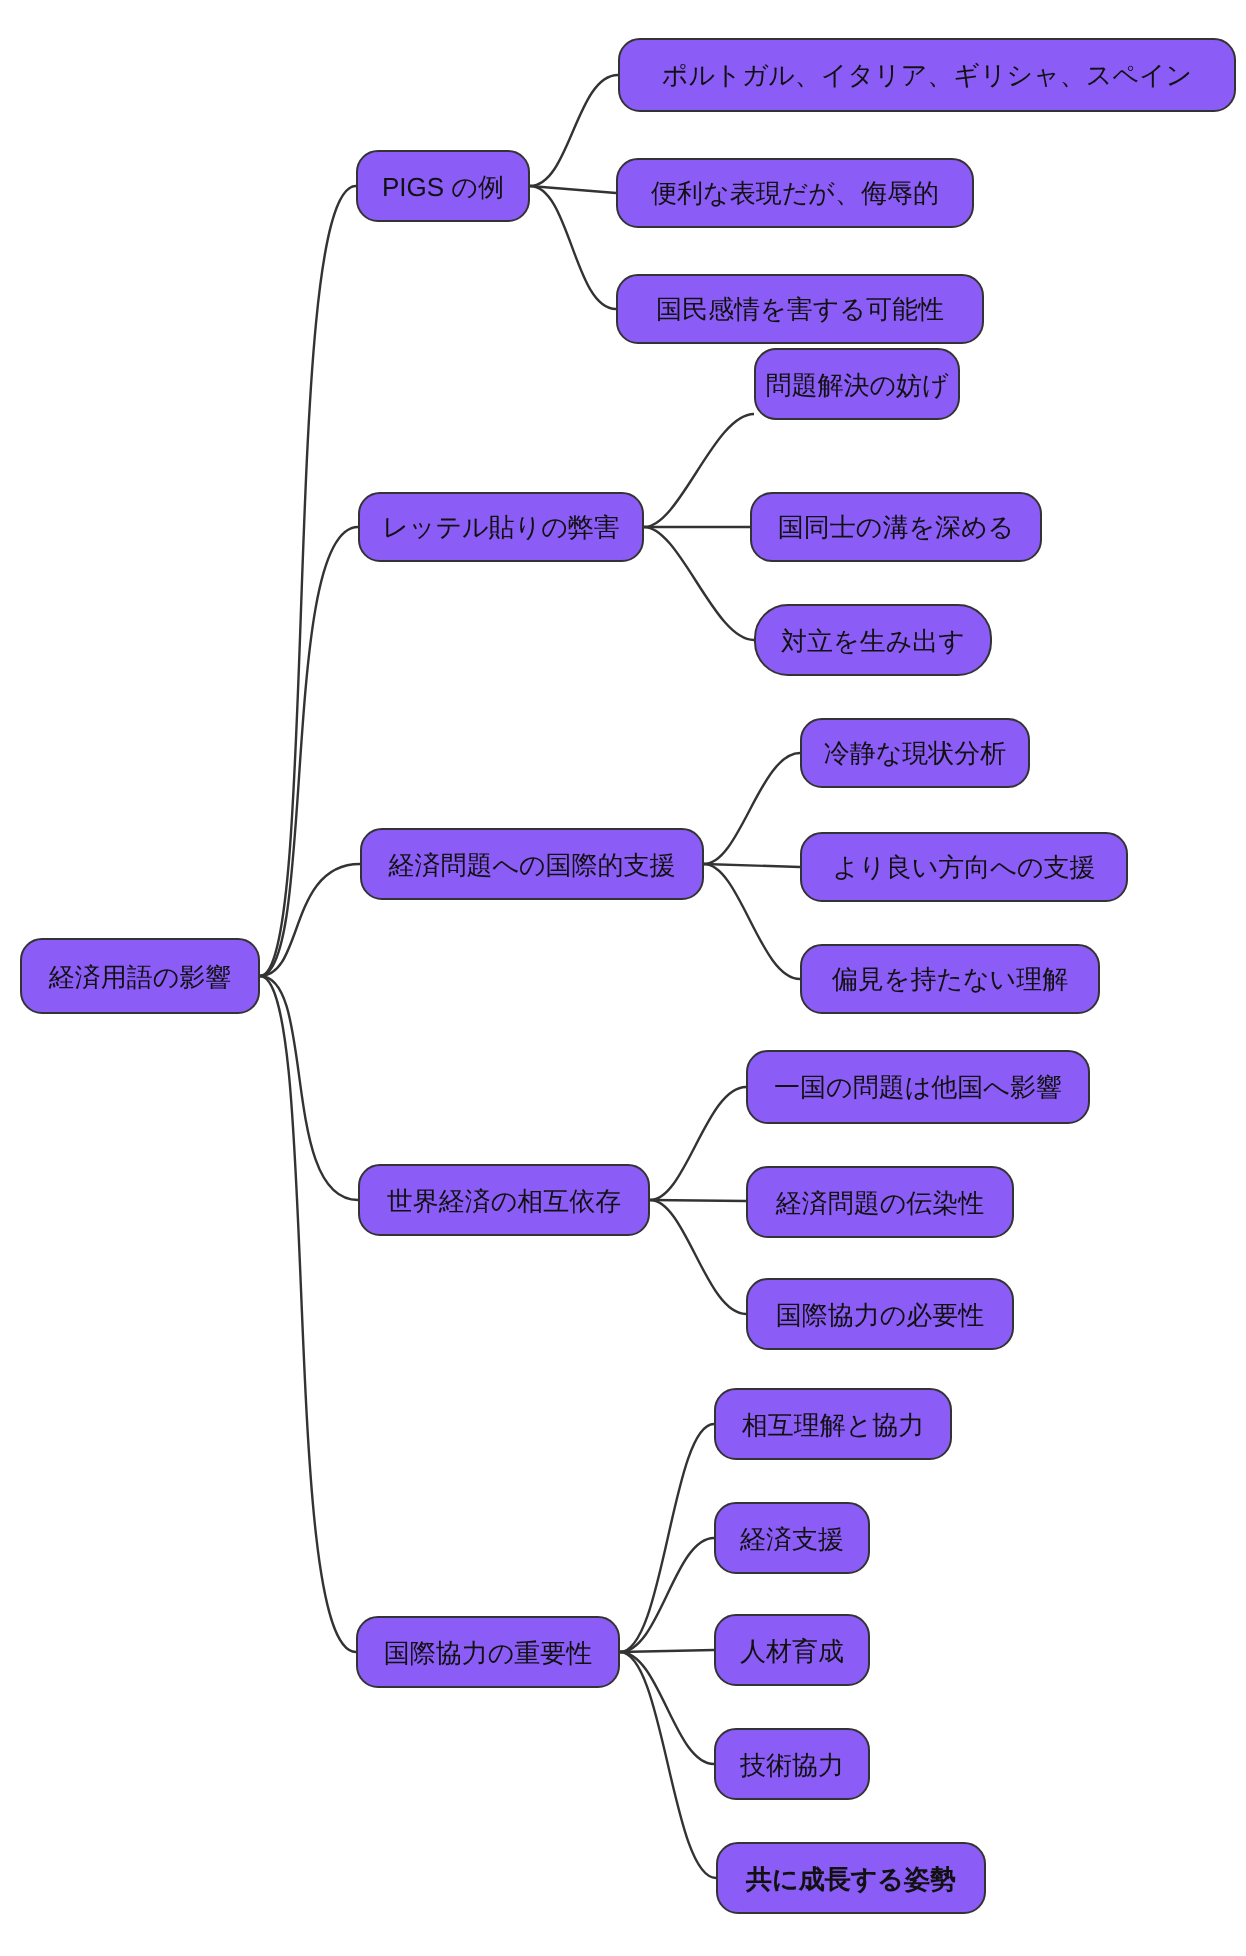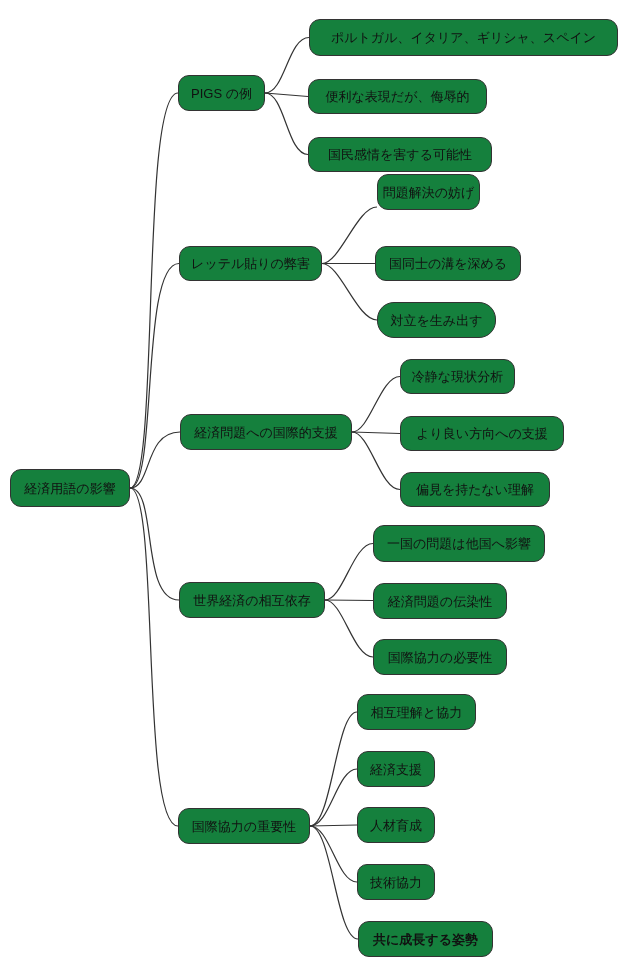--- a/index.html
+++ b/index.html
@@ -20,21 +20,21 @@
     width:623px;height:978px;
   }
   .edges path{
     fill:none;
     stroke:#333333;
     stroke-width:1.2px;
   }
   .node{
     position:absolute;
     box-sizing:border-box;
-    background:#15803d;
+    background:#8b5cf6;
     border:1.8px solid #333333;
     border-radius:11px;
     display:flex;
     align-items:center;
     justify-content:center;
     font-size:13px;
     line-height:1;
     color:#111111;
     white-space:nowrap;
     padding:0 6px;
@@ -96,16 +96,16 @@
   <div class="node" style="left:400px;top:416px;width:164px;height:35px;">より良い方向への支援</div>
   <div class="node" style="left:400px;top:472px;width:150px;height:35px;">偏見を持たない理解</div>
 
   <div class="node" style="left:373px;top:525px;width:172px;height:37px;">一国の問題は他国へ影響</div>
   <div class="node" style="left:373px;top:583px;width:134px;height:36px;">経済問題の伝染性</div>
   <div class="node" style="left:373px;top:639px;width:134px;height:36px;">国際協力の必要性</div>
 
   <div class="node" style="left:357px;top:694px;width:119px;height:36px;">相互理解と協力</div>
   <div class="node" style="left:357px;top:751px;width:78px;height:36px;">経済支援</div>
   <div class="node" style="left:357px;top:807px;width:78px;height:36px;font-family:Liberation Serif, serif;">人材育成</div>
-  <div class="node" style="left:357px;top:864px;width:78px;height:36px;border-radius:10px;">技術協力</div>
+  <div class="node" style="left:357px;top:864px;width:78px;height:36px;">技術協力</div>
   <div class="node" style="left:358px;top:921px;width:135px;height:36px;font-weight:bold;">共に成長する姿勢</div>
 
 </div>
 
 </body></html>

